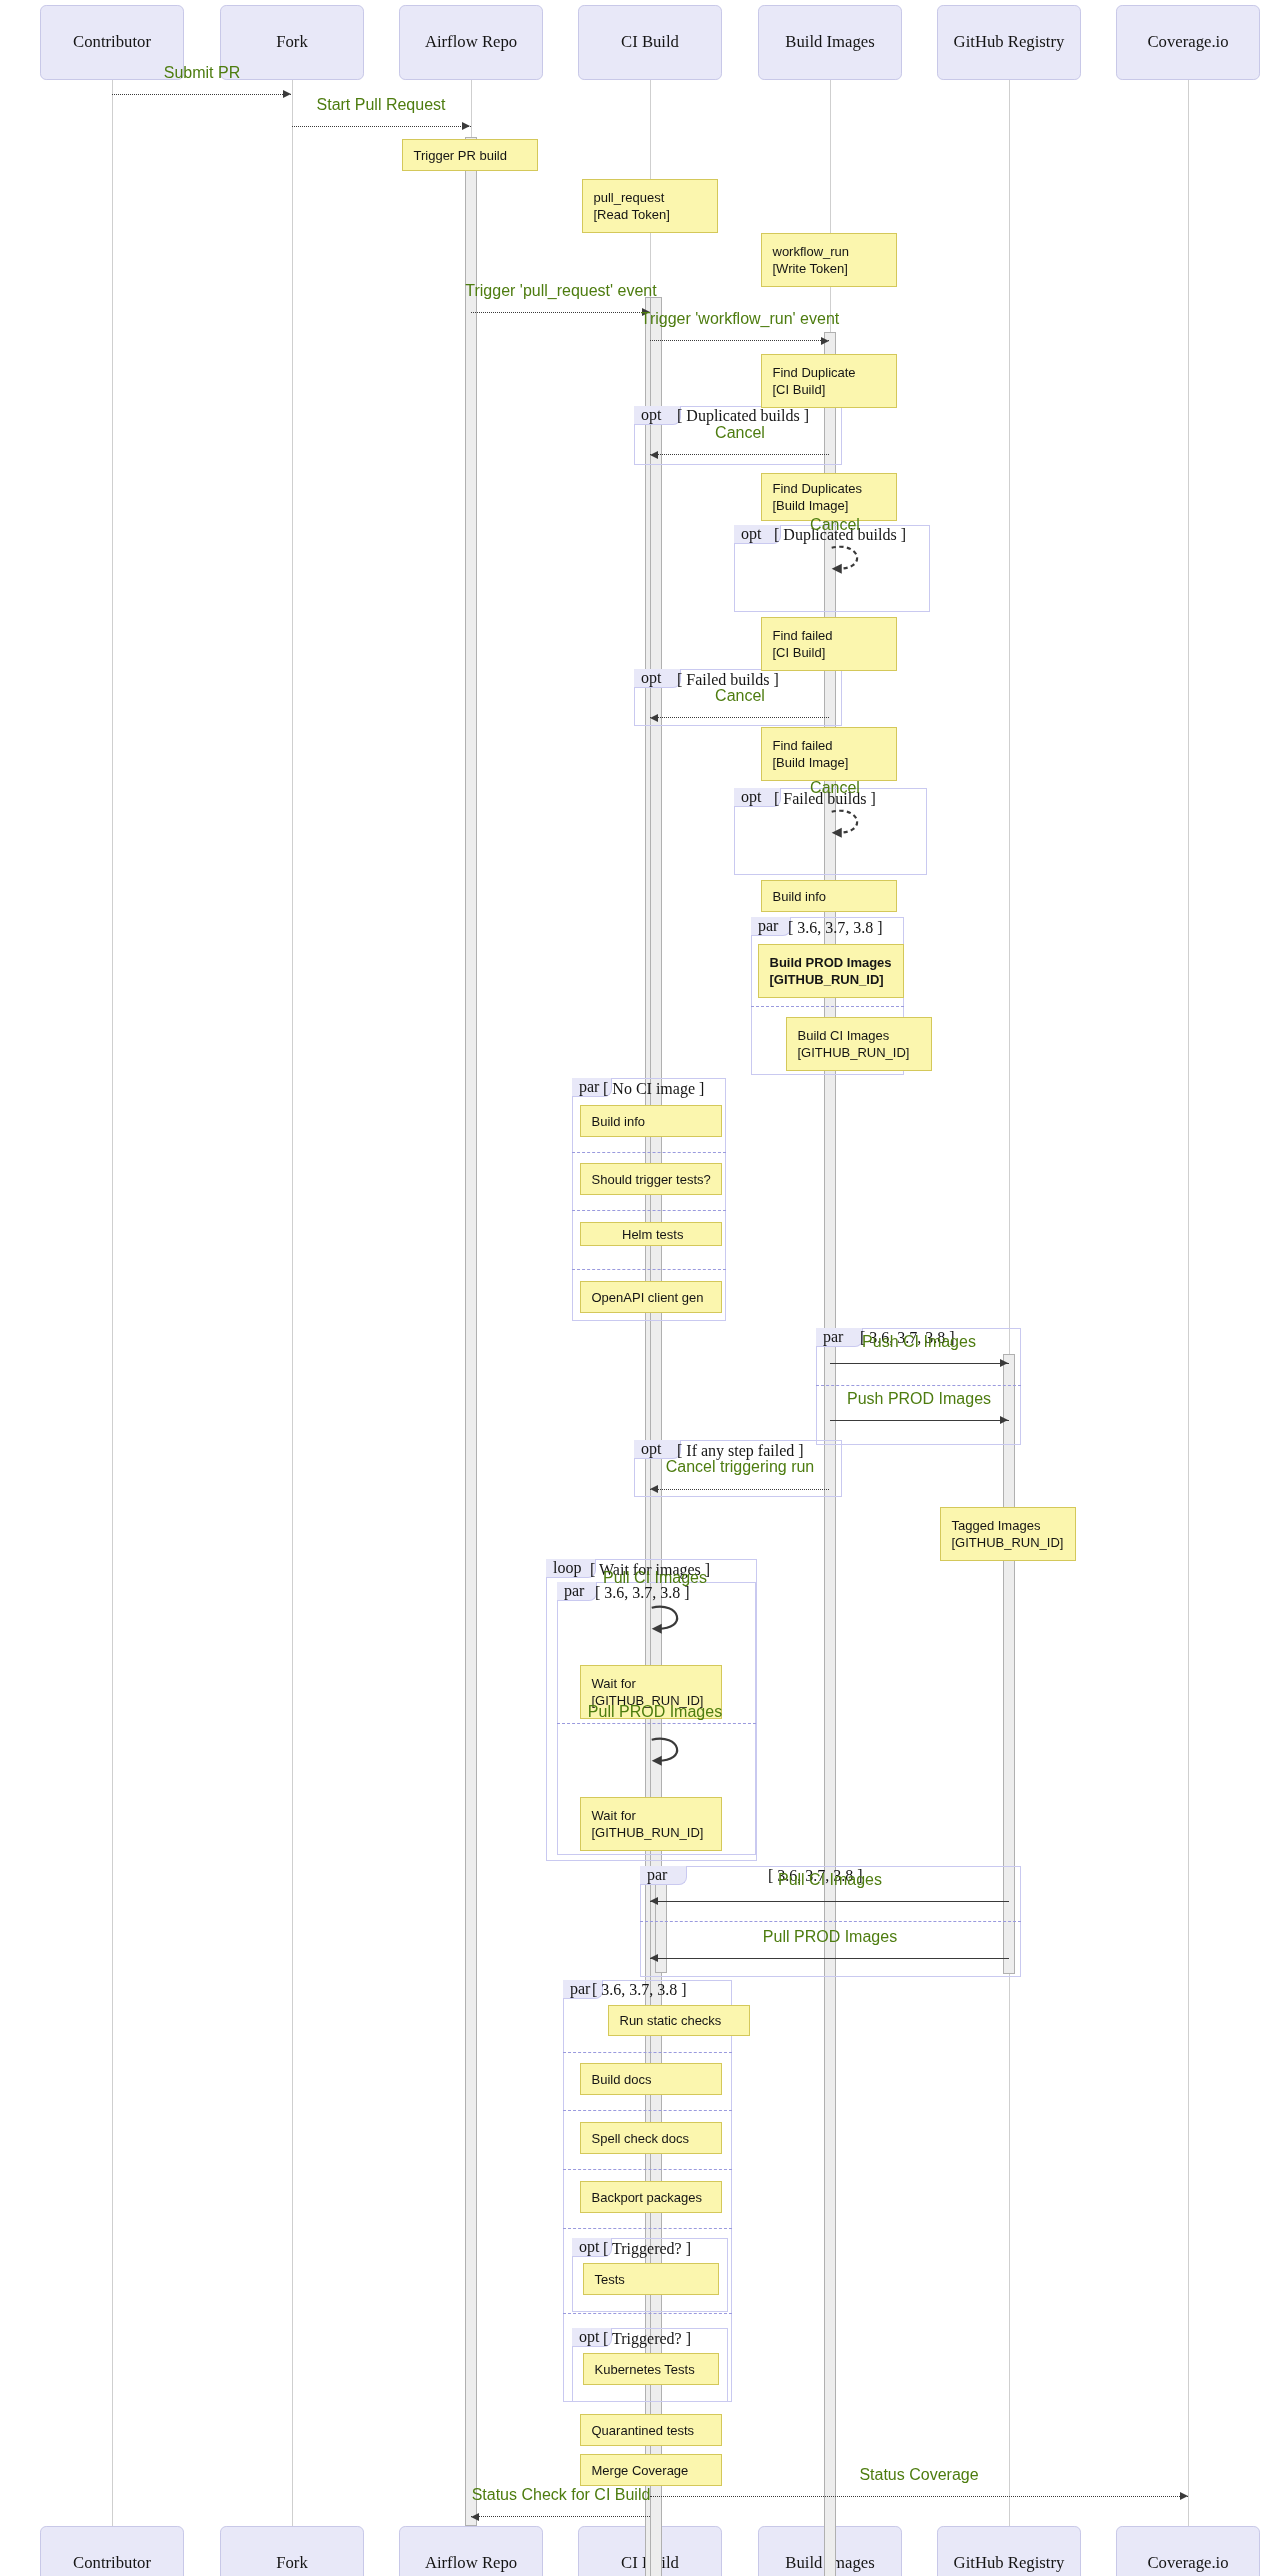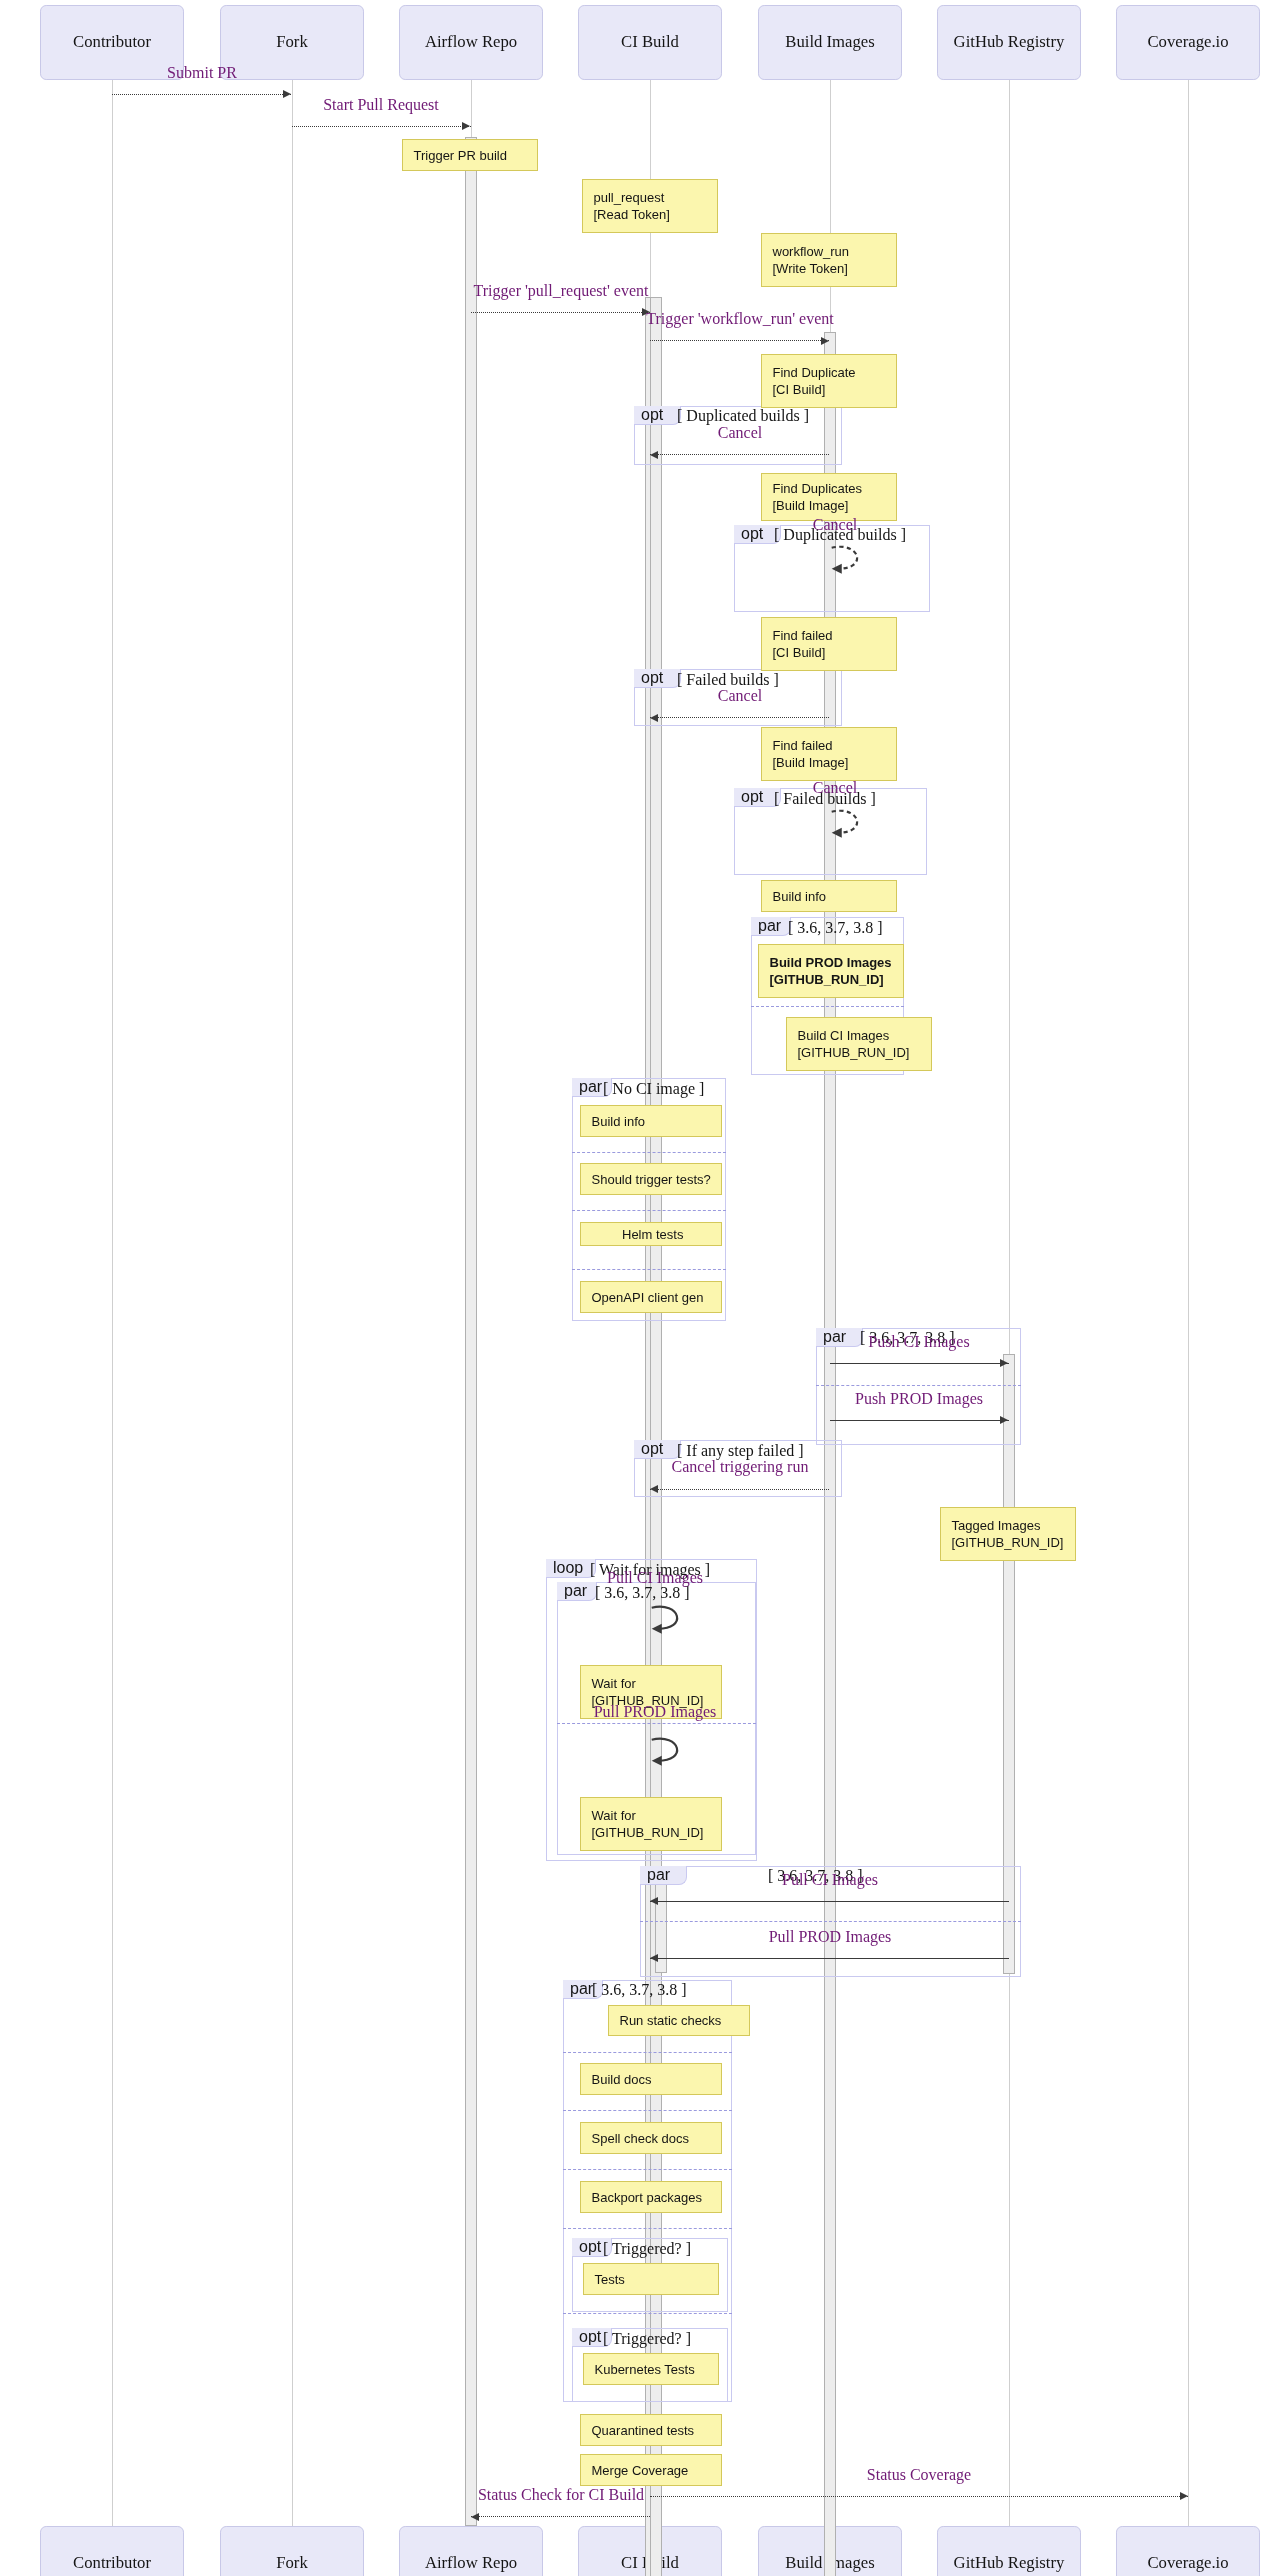--- a/index.html
+++ b/index.html
@@ -65,21 +65,21 @@
     box-sizing:border-box;
     background:transparent;
   }
   .frag-tab{
     position:absolute;
     height:18.5px;
     background:#E8E8F8;
     border-right:0.9px solid #C9C9F0;
     border-bottom:0.9px solid #C9C9F0;
     box-sizing:border-box;
-    font-family:Liberation Sans, sans-serif;
+    font-family:Liberation Serif, serif;
     font-size:16px;
     color:#151515;
     padding:0 28px 0 7px;
     display:flex;align-items:flex-end;
     border-bottom-right-radius:8px;
   }
   .frag-cond{
     position:absolute;
     font-family:"Liberation Serif", serif;
     font-size:16px;
@@ -94,23 +94,23 @@
 
   
   .msg-line{
     position:absolute;
     height:0;
   }
   .msg-line.dotted{border-top:1.8px dotted #3A3A3A;}
   .msg-line.solid{border-top:1.8px solid #3A3A3A;}
   .msg-label{
     position:absolute;
-    font-family:Liberation Serif, serif;
+    font-family:Liberation Sans, sans-serif;
     font-size:16px;
-    color:#701a75;
+    color:#4d7c0f;
     white-space:nowrap;
   }
   .arrow{
     position:absolute;
     width:0;height:0;
   }
   .arrow.right{
     border-top:4.4px solid transparent;
     border-bottom:4.4px solid transparent;
     border-left:8.8px solid #3A3A3A;

